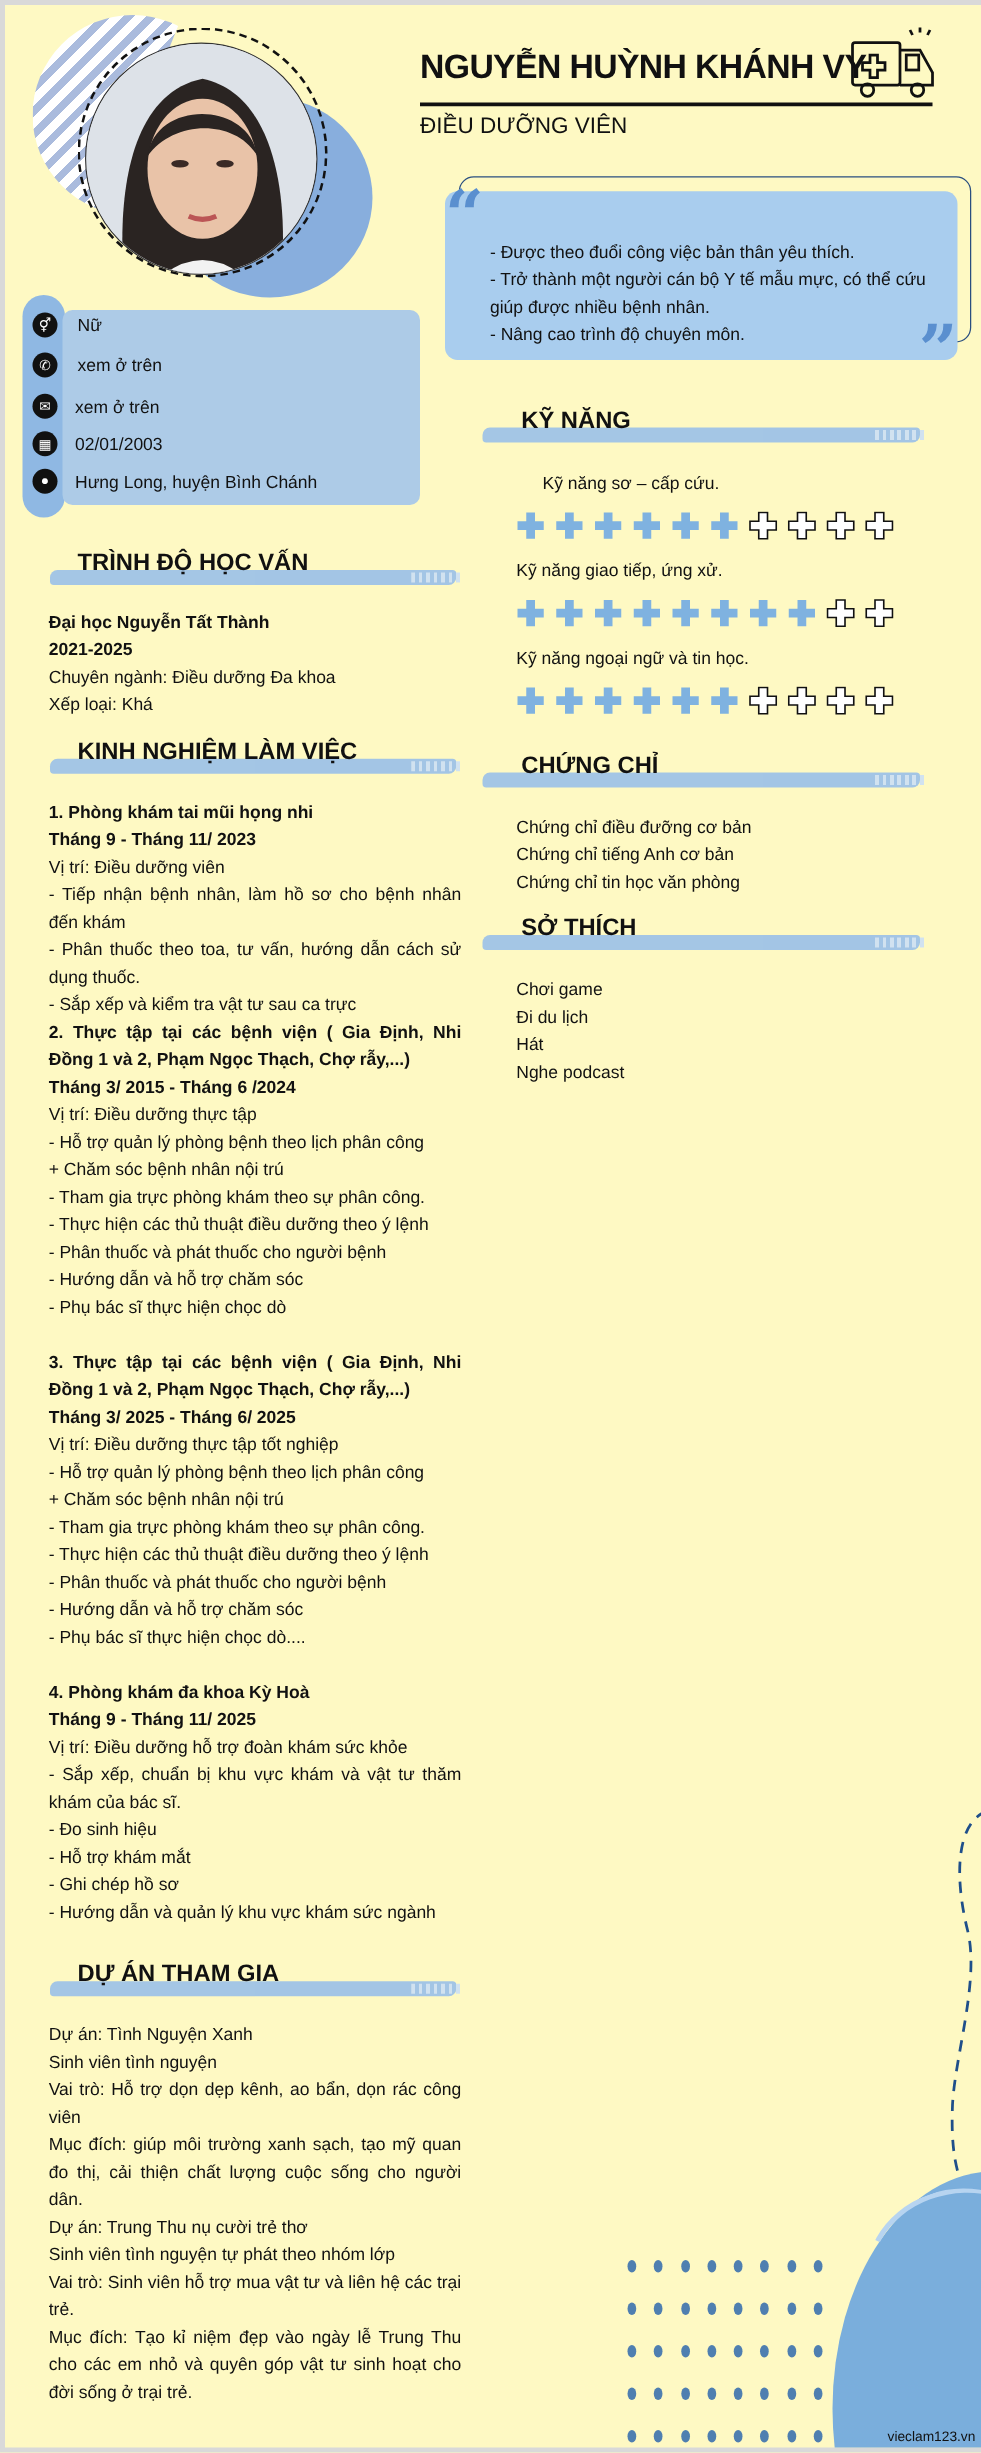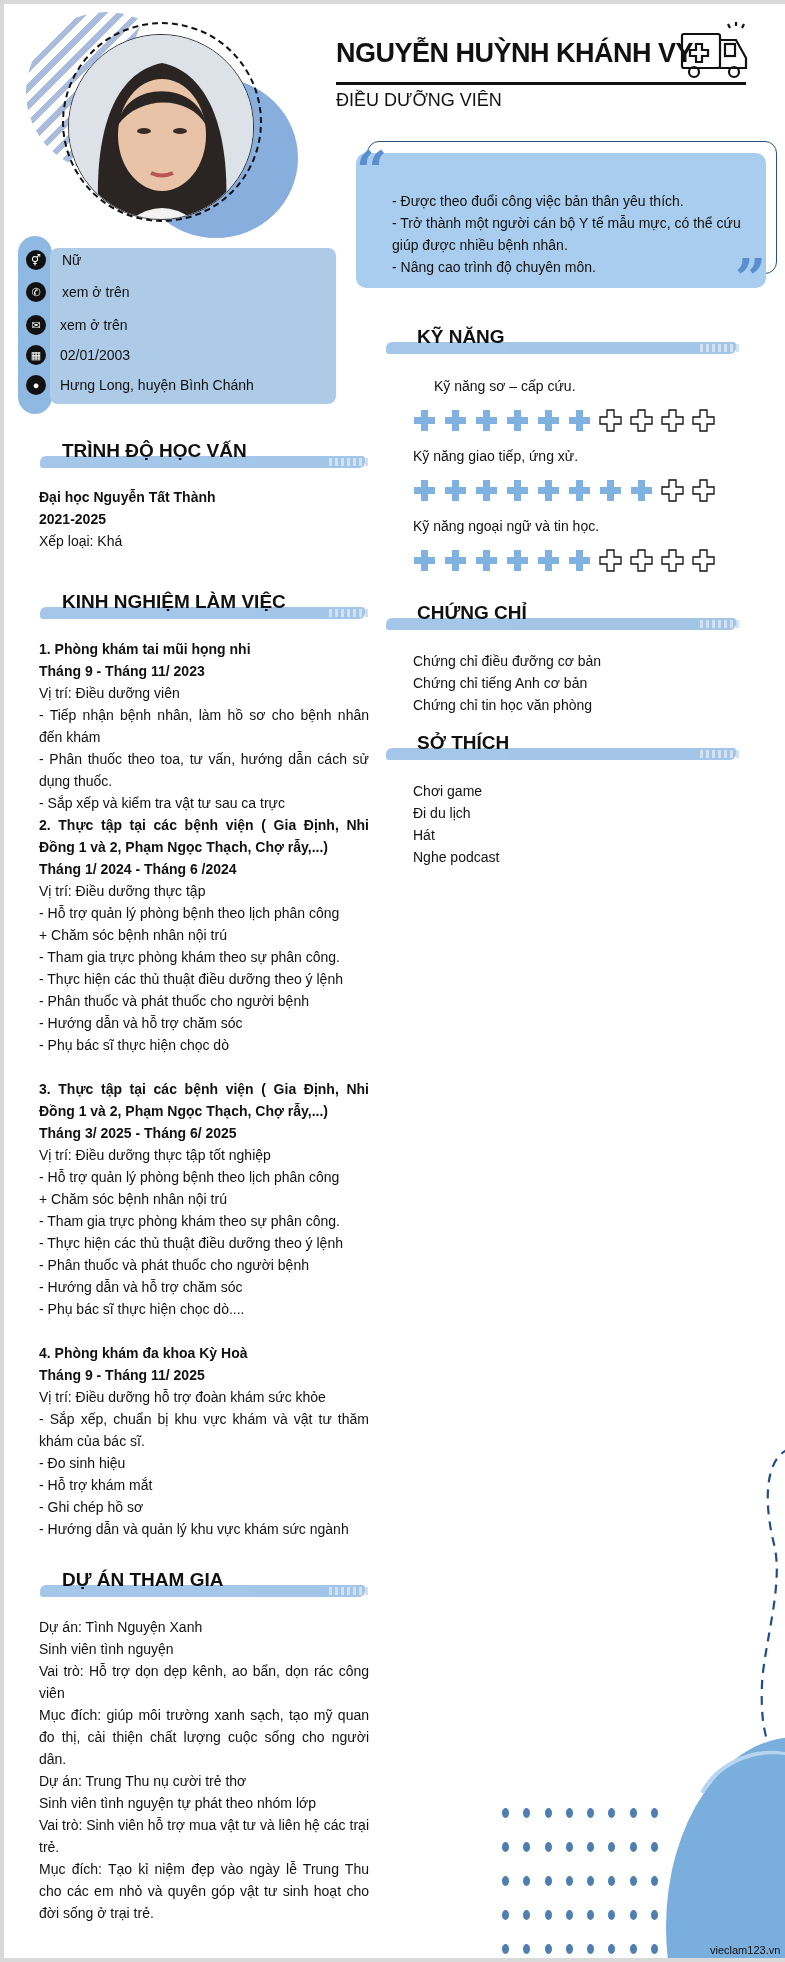--- a/index.html
+++ b/index.html
@@ -1,17 +1,17 @@
 <!DOCTYPE html>
 <html><head>
 <meta charset="utf-8">
 <style>
   html,body{margin:0;padding:0;}
   body{width:785px;height:1962px;background:#d9d9d9;position:relative;overflow:hidden;font-family:"Liberation Sans",sans-serif;color:#111;}
-  .page{position:absolute;left:4px;top:4px;width:781px;height:1954px;background:#ffffff;overflow:hidden;}
+  .page{position:absolute;left:4px;top:4px;width:781px;height:1954px;background:#fef9c3;overflow:hidden;}
   .abs{position:absolute;}
   
   .stripes{left:22px;top:8px;width:160px;height:160px;border-radius:50%;
     background:repeating-linear-gradient(135deg,#aabbdd 0 6px,#fff 6px 13px);clip-path:polygon(0 0,75% 0,35% 100%,0 100%);}
   .blob{left:130px;top:74px;width:164px;height:160px;border-radius:50%;background:#88aedd;}
   .dash-ring{left:58px;top:18px;width:200px;height:200px;border-radius:50%;border:2px dashed #111;box-sizing:border-box;}
   .photo{left:64px;top:30px;width:186px;height:186px;border-radius:50%;border:1px solid #333;overflow:hidden;background:#dfe3e8;box-sizing:border-box;}
   
   .name{left:332px;top:34px;font-size:27px;font-weight:bold;letter-spacing:-0.5px;white-space:nowrap;}
   .name-rule{left:332px;top:78px;width:410px;height:3px;background:#111;}
@@ -120,39 +120,40 @@
     <span class="c-text" style="margin-left:14px">Hưng Long, huyện Bình Chánh</span>
   </div>
 
   <div class="sec" style="left:36px;top:436px;width:330px">
     <div class="brush" style="width:325px"></div>
     <div class="label" style="left:22px">TRÌNH ĐỘ HỌC VẤN</div>
   </div>
   <div class="col" style="left:35px;top:482px;width:330px">
     <div class="b">Đại học Nguyễn Tất Thành</div>
     <div class="b">2021-2025</div>
+    <div>Chuyên ngành: Điều dưỡng Đa khoa</div>
     <div>Xếp loại: Khá</div>
   </div>
 
   <div class="sec" style="left:36px;top:587px;width:330px">
     <div class="brush" style="width:325px"></div>
     <div class="label" style="left:22px">KINH NGHIỆM LÀM VIỆC</div>
   </div>
   <div class="col j" style="left:35px;top:634px;width:330px">
     <div>
       <div class="b">1. Phòng khám tai mũi họng nhi</div>
       <div class="b">Tháng 9 - Tháng 11/ 2023</div>
       <div>Vị trí: Điều dưỡng viên</div>
       <div>- Tiếp nhận bệnh nhân, làm hồ sơ cho bệnh nhân đến khám</div>
       <div>- Phân thuốc theo toa, tư vấn, hướng dẫn cách sử dụng thuốc.</div>
       <div>- Sắp xếp và kiểm tra vật tư sau ca trực</div>
     </div>
     <div>
       <div class="b">2. Thực tập tại các bệnh viện ( Gia Định, Nhi Đồng 1 và 2, Phạm Ngọc Thạch, Chợ rẫy,...)</div>
-      <div class="b">Tháng 1/ 2024 - Tháng 6 /2024</div>
+      <div class="b">Tháng 3/ 2015 - Tháng 6 /2024</div>
       <div>Vị trí: Điều dưỡng thực tập</div>
       <div>- Hỗ trợ quản lý phòng bệnh theo lịch phân công</div>
       <div>+ Chăm sóc bệnh nhân nội trú</div>
       <div>- Tham gia trực phòng khám theo sự phân công.</div>
       <div>- Thực hiện các thủ thuật điều dưỡng theo ý lệnh</div>
       <div>- Phân thuốc và phát thuốc cho người bệnh</div>
       <div>- Hướng dẫn và hỗ trợ chăm sóc</div>
       <div>- Phụ bác sĩ thực hiện chọc dò</div>
     </div>
     <div class="gap"></div>

